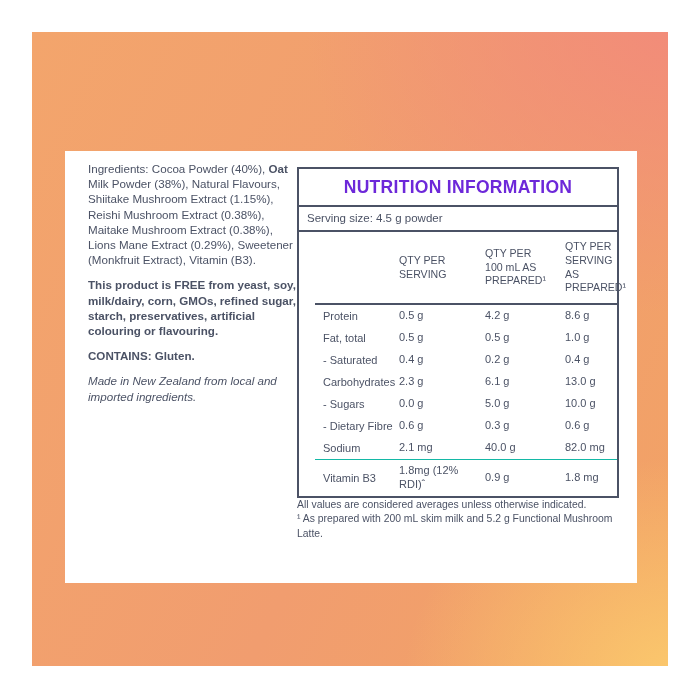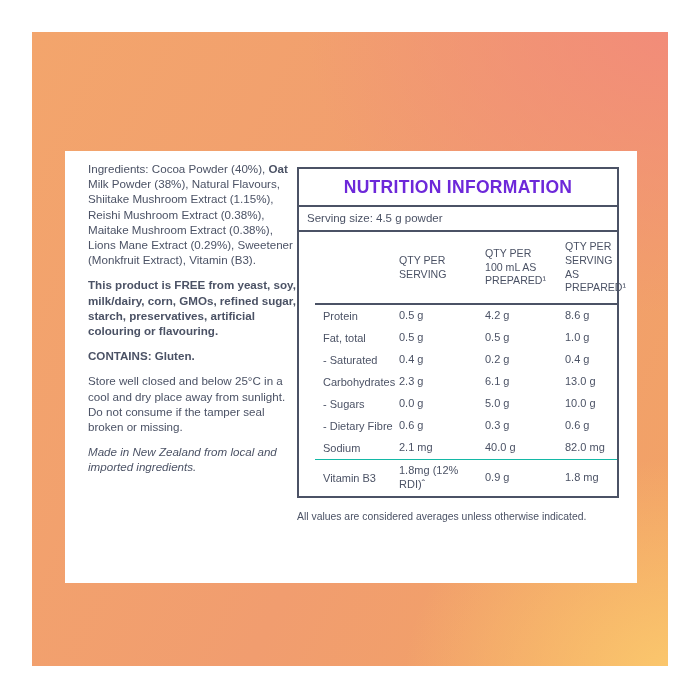--- a/index.html
+++ b/index.html
@@ -80,40 +80,39 @@
     padding-right: 4px;
   }
   .row {
     padding: 4px 0 4.5px 0;
     font-size: 11px;
   }
   .row.sep { border-top: 1px solid #14b8a6; }
   .cell.lbl { padding-left: 8px; padding-right: 2px; }
   .cell.val { white-space: pre-line; line-height: 13.5px; padding-right: 4px; }
   .footnotes {
-    margin-top: 12px;
+    margin-top: 0;
     font-size: 10.4px;
     line-height: 14.8px;
     color: #4b5265;
     width: 330px;
   }
 </style>
 </head>
 <body>
 
 <div class="page">
   <div class="bg"></div>
 
   <div class="card">
 
     <div class="left-col">
       <p><span>Ingredients: Cocoa Powder (40%), </span><span class="b">Oat</span><span> Milk Powder (38%), Natural Flavours, Shiitake Mushroom Extract (1.15%), Reishi Mushroom Extract (0.38%), Maitake Mushroom Extract (0.38%), Lions Mane Extract (0.29%), Sweetener (Monkfruit Extract), Vitamin (B3).</span></p>
       <p class="b">This product is FREE from yeast, soy, milk/dairy, corn, GMOs, refined sugar, starch, preservatives, artificial colouring or flavouring.</p>
       <p class="b">CONTAINS: Gluten.</p>
-      <p>Store well closed and below 25°C in a cool and dry place away from sunlight. Do not consume if the tamper seal broken or missing.</p>
       <p class="i">Made in New Zealand from local and imported ingredients.</p>
     </div>
 
     <div class="right-col">
       <div class="nutri-box">
         <div class="nutri-title">NUTRITION INFORMATION</div>
         <div class="serving">Serving size: 4.5 g powder</div>
 
         <div class="hrow">
           <div class="cell lbl"></div>
@@ -172,17 +171,18 @@
         <div class="row sep">
           <div class="cell lbl">Vitamin B3</div>
           <div class="cell val">1.8mg (12% RDI)ˆ</div>
           <div class="cell val">0.9 g</div>
           <div class="cell val">1.8 mg</div>
         </div>
       </div>
 
       <div class="footnotes">
         <div>All values are considered averages unless otherwise indicated.</div>
+        <div>¹ As prepared with 200 mL skim milk and 5.2 g Functional Mushroom Latte.</div>
       </div>
     </div>
 
   </div>
 </div>
 
 </body></html>

